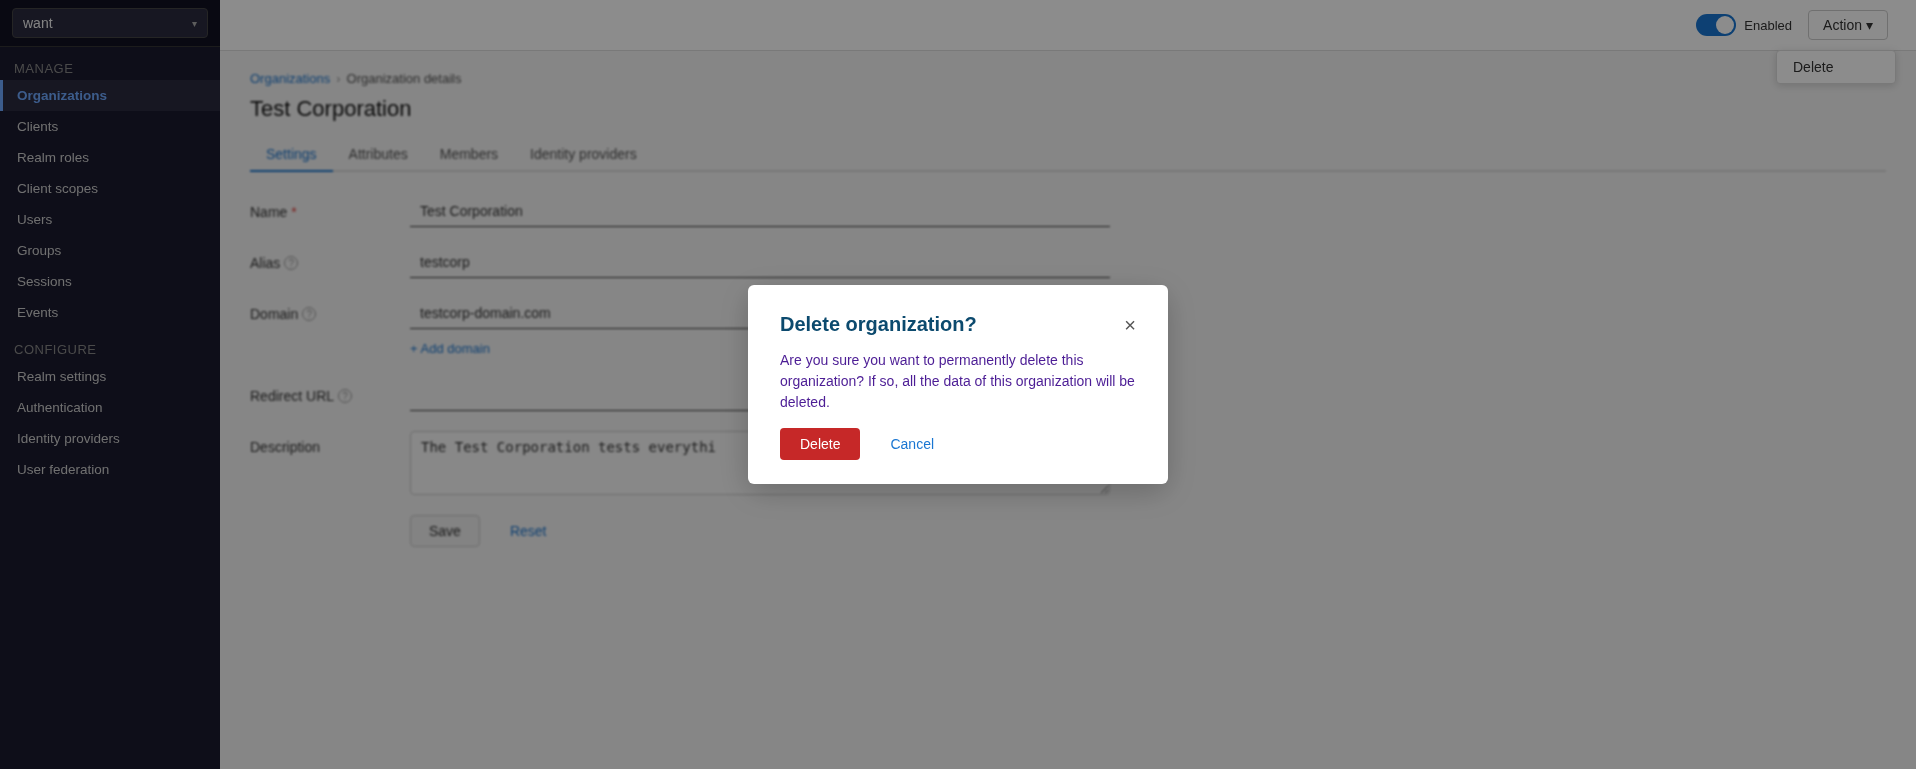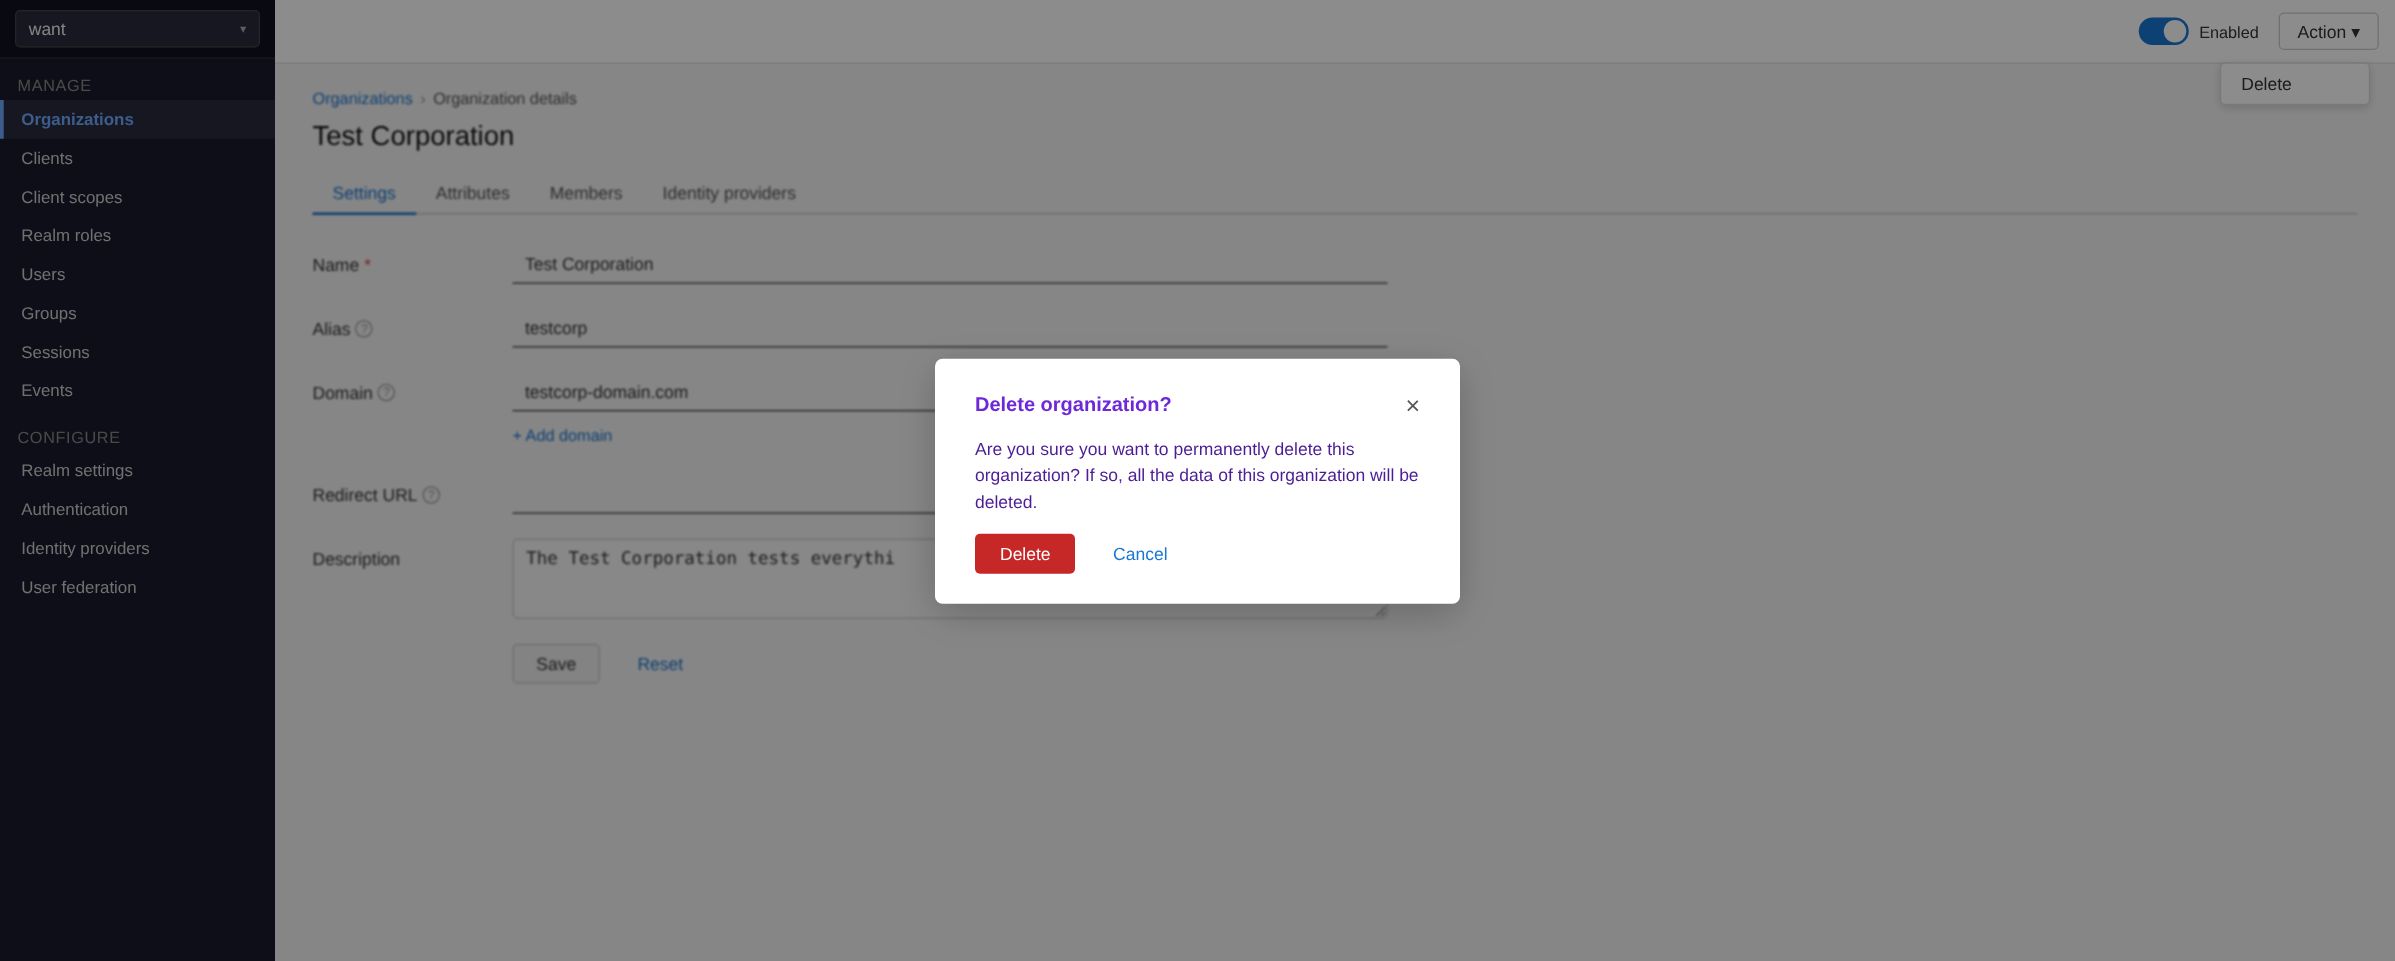--- a/index.html
+++ b/index.html
@@ -63,21 +63,21 @@
       background: #f5f5f5;
       position: relative;
       overflow: hidden;
     }
 
     
     .topbar {
       display: flex;
       align-items: center;
       justify-content: flex-end;
-      padding: 10px 13px;
+      padding: 10px 28px;
       background: #fff;
       border-bottom: 1px solid #ddd;
       position: relative;
       min-height: 50px;
     }
     .toggle-area {
       display: flex;
       align-items: center;
       gap: 8px;
       margin-right: 16px;
@@ -318,23 +318,23 @@
       position: relative;
       box-shadow: 0 8px 32px rgba(0,0,0,0.22);
     }
     .modal-header {
       display: flex;
       align-items: center;
       justify-content: space-between;
       margin-bottom: 14px;
     }
     .modal-title {
-      font-size: 16px;
+      font-size: 20px;
       font-weight: 600;
-      color: #6d28d9;
+      color: #0c4a6e;
     }
     .modal-close {
       background: none;
       border: none;
       font-size: 20px;
       color: #555;
       cursor: pointer;
       line-height: 1;
     }
     .modal-body {
@@ -379,24 +379,24 @@
 
   <div class="sidebar-section-label">Manage</div>
 
   <div class="sidebar-item active">
     <span>Organizations</span>
   </div>
   <div class="sidebar-item">
     <span>Clients</span>
   </div>
   <div class="sidebar-item">
+    <span>Realm roles</span>
+  </div>
+  <div class="sidebar-item">
     <span>Client scopes</span>
-  </div>
-  <div class="sidebar-item">
-    <span>Realm roles</span>
   </div>
   <div class="sidebar-item">
     <span>Users</span>
   </div>
   <div class="sidebar-item">
     <span>Groups</span>
   </div>
   <div class="sidebar-item">
     <span>Sessions</span>
   </div>

